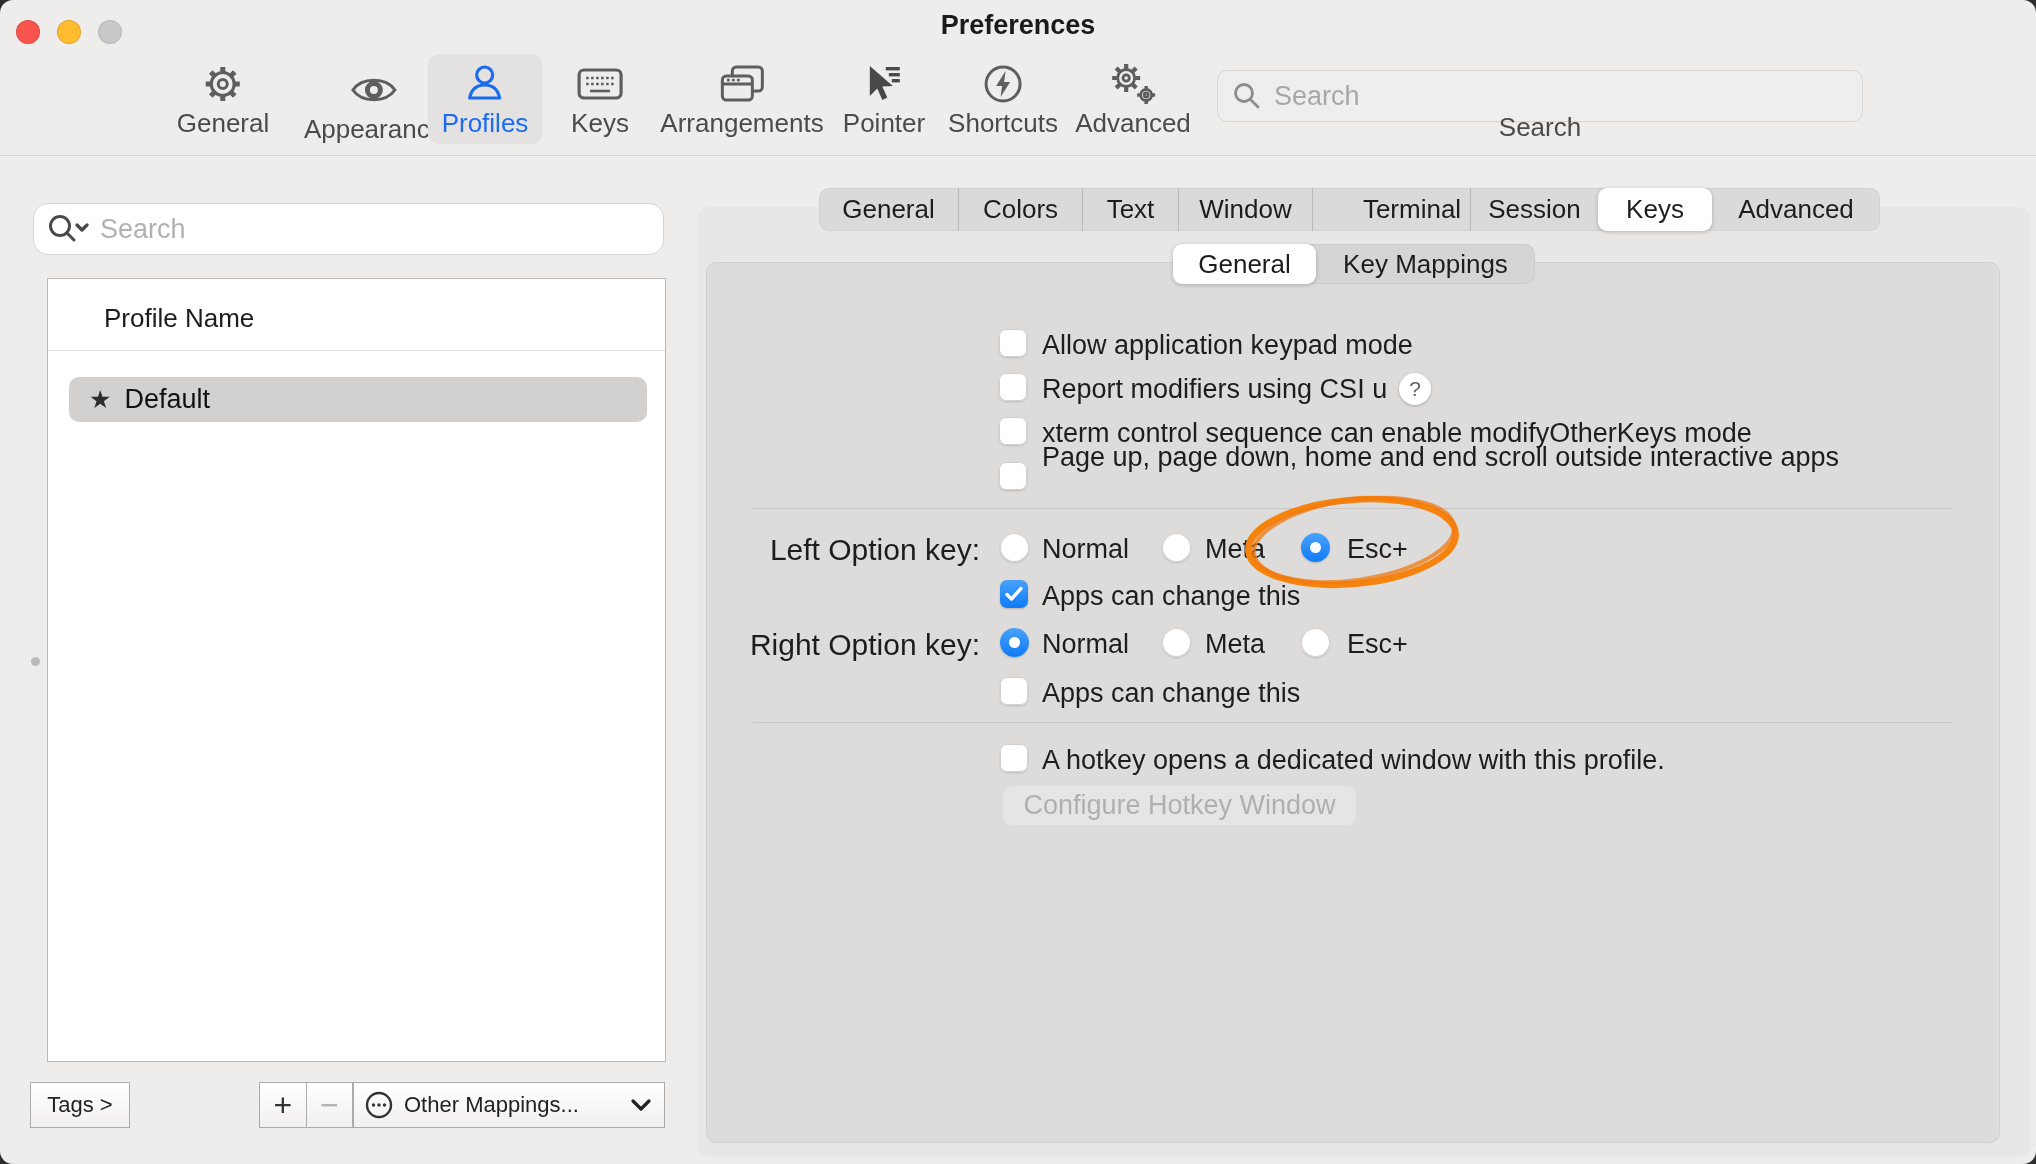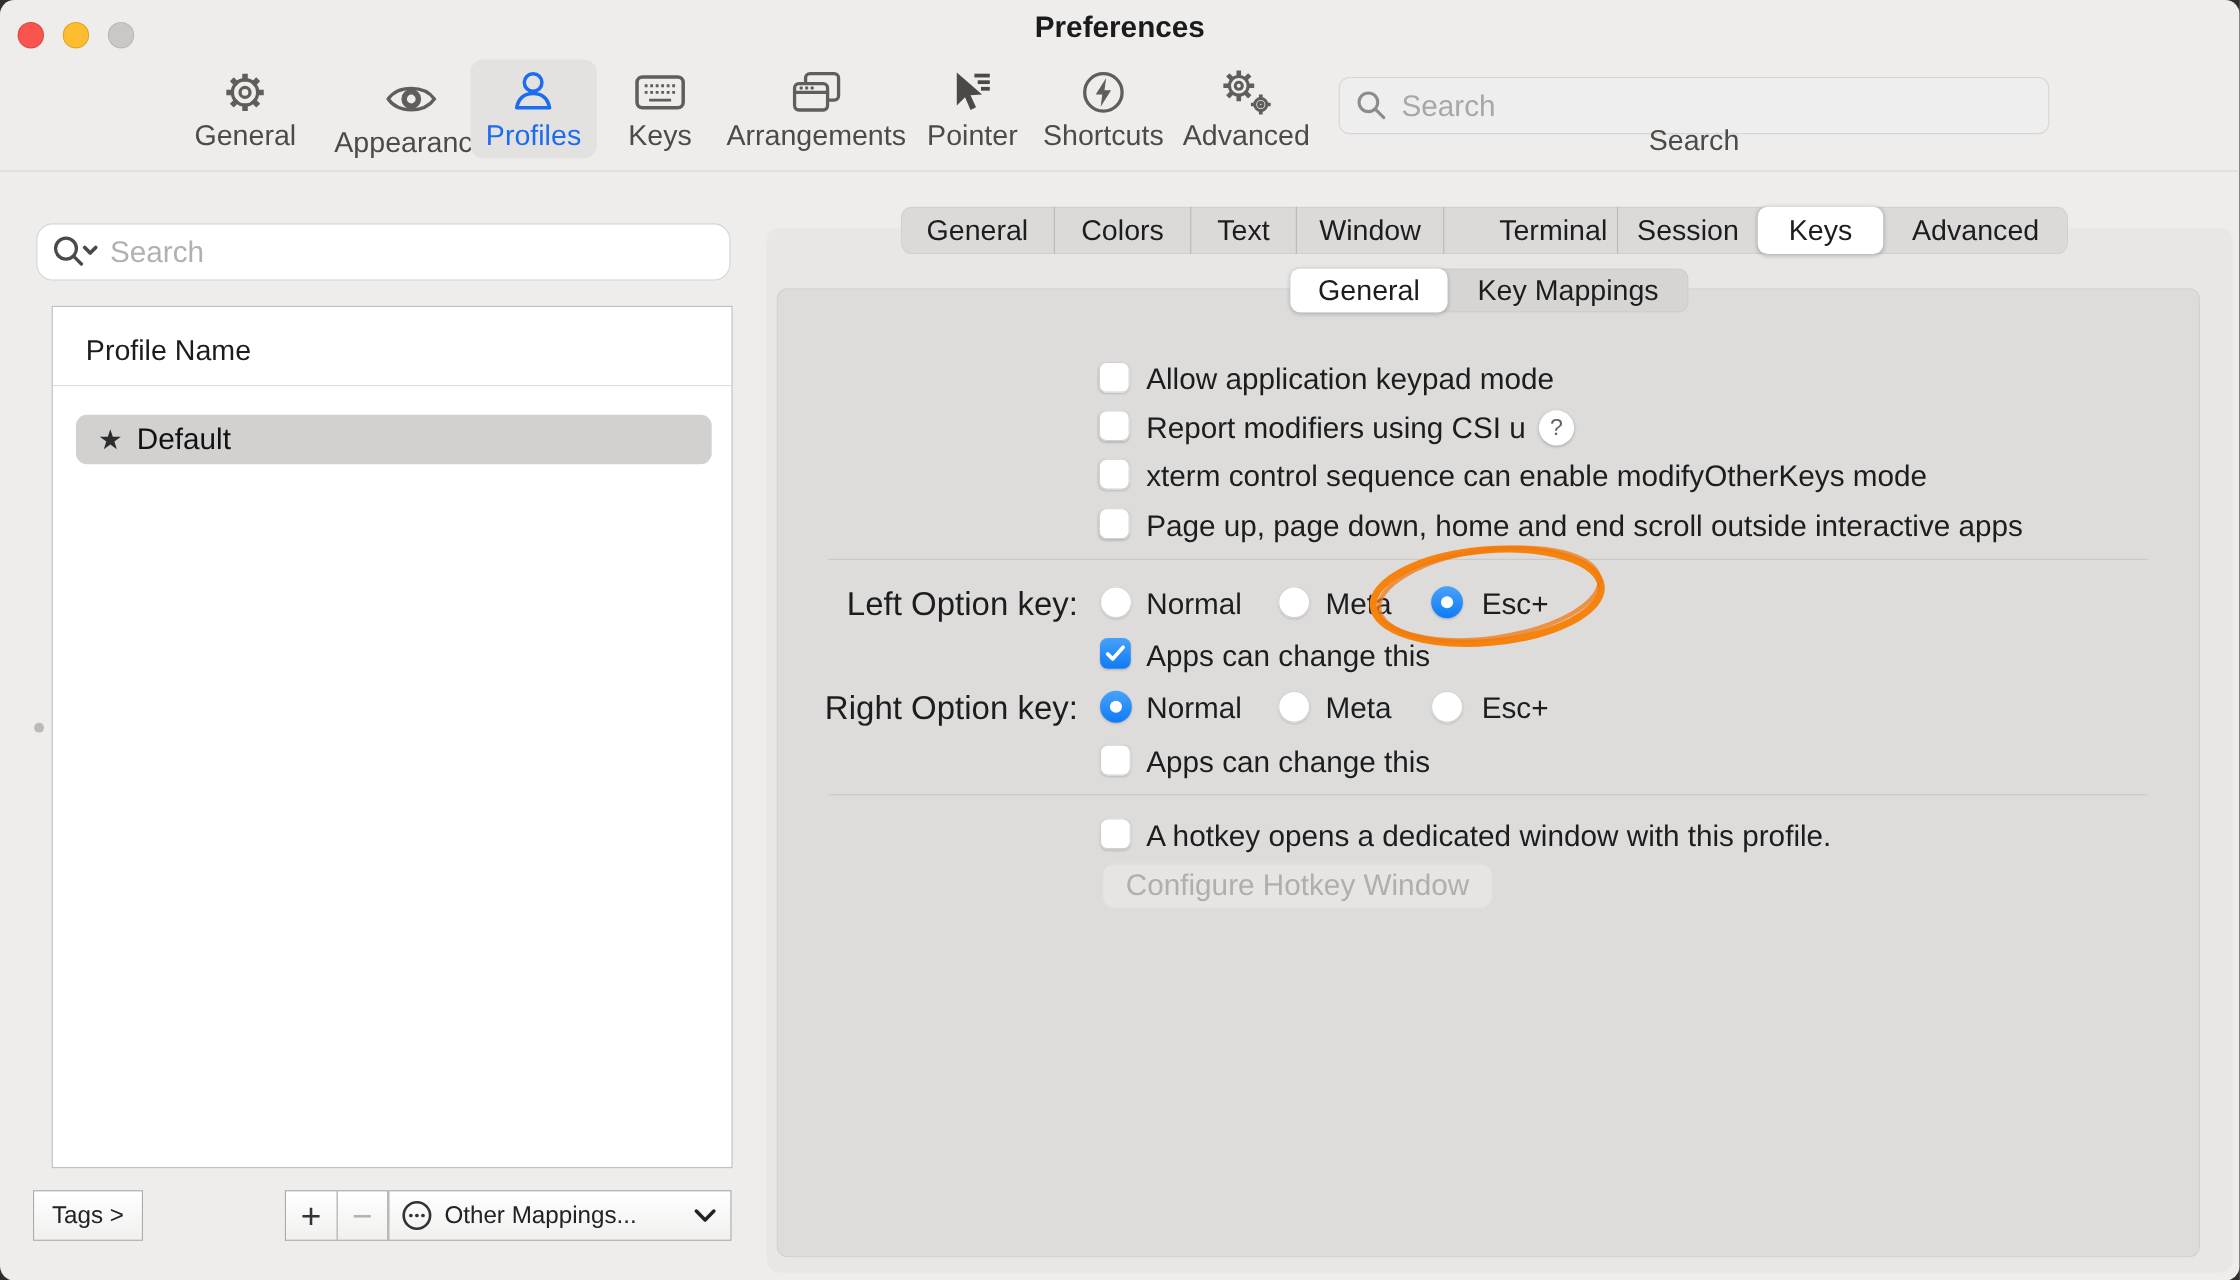--- a/index.html
+++ b/index.html
@@ -18,21 +18,21 @@
   .titem.selected{background:#e3e2e1;color:#1c6cf0;}
   .tsearch{position:absolute;left:1217px;top:70px;width:646px;height:52px;border-radius:10px;background:#efeeee;border:1.5px solid #d8d6d5;box-sizing:border-box;display:flex;align-items:center;padding:0 14px;gap:10px;}
   .tsearch input,.ssearch input{flex:1;border:none;background:transparent;outline:none;font-family:inherit;font-size:27px;color:#222;}
   .tsearch input::placeholder{color:#a9a7a6;}
   .ssearch input::placeholder{color:#b3b1b0;}
   .searchcap{position:absolute;left:1455px;top:112px;width:170px;text-align:center;font-size:26px;color:#4c4b4a;}
   .toolbar-sep{position:absolute;left:0;top:155px;width:2036px;height:1px;background:#d6d4d3;}
   
   .ssearch{position:absolute;left:33px;top:203px;width:631px;height:52px;border-radius:15px;background:#ffffff;border:1.5px solid #d6d4d3;box-sizing:border-box;display:flex;align-items:center;padding:0 12px;gap:8px;}
   .panel{position:absolute;left:47px;top:278px;width:619px;height:784px;background:#ffffff;border:1px solid #bdbbba;box-sizing:border-box;}
-  .panel-header{position:absolute;left:30px;top:24px;font-size:26px;color:#1c1c1c;}
+  .panel-header{position:absolute;left:56px;top:24px;font-size:26px;color:#1c1c1c;}
   .panel-hr{position:absolute;left:0;top:71px;width:100%;height:1px;background:#dcdbda;}
   .prow{position:absolute;left:21px;top:98px;width:578px;height:45px;border-radius:10px;background:#d2d1d0;display:flex;align-items:center;padding:0 0 0 20px;box-sizing:border-box;gap:13px;}
   .prow .star{font-size:25px;color:#2d2d2d;}
   .prow .pname{font-size:27px;color:#111;}
   .btn{background:linear-gradient(#ffffff,#f1f0ef);border:1px solid #aban;border:1px solid #adabaa;box-sizing:border-box;display:flex;align-items:center;justify-content:center;font-size:22px;color:#222;}
   .tagsbtn{position:absolute;left:30px;top:1082px;width:100px;height:46px;}
   .pm{position:absolute;left:259px;top:1082px;width:94px;height:46px;display:flex;}
   .pm .cell{flex:1;display:flex;align-items:center;justify-content:center;font-size:32px;background:linear-gradient(#ffffff,#f1f0ef);border:1px solid #adabaa;box-sizing:border-box;}
   .pm .cell.plus{color:#333;border-right:none;}
   .pm .cell.minus{color:#b4b2b1;}
@@ -278,21 +278,21 @@
   <div class="lbl" style="left:1042px;top:330px;">Allow application keypad mode</div>
 
   <div class="cbox" style="left:999px;top:373px;"></div>
   <div class="lbl" style="left:1042px;top:374px;">Report modifiers using CSI u</div>
   <div class="help">?</div>
 
   <div class="cbox" style="left:999px;top:417px;"></div>
   <div class="lbl" style="left:1042px;top:418px;">xterm control sequence can enable modifyOtherKeys mode</div>
 
   <div class="cbox" style="left:999px;top:462px;"></div>
-  <div class="lbl" style="left:1042px;top:463px;">Page up, page down, home and end scroll outside interactive apps</div>
+  <div class="lbl" style="left:1042px;top:442px;">Page up, page down, home and end scroll outside interactive apps</div>
 
   <div class="sep" style="top:508px;"></div>
 
   <div class="rowlabel" style="top:533px;">Left Option key:</div>
   <div class="radio" style="left:1000px;top:533px;"></div>
   <div class="lbl" style="left:1042px;top:534px;">Normal</div>
   <div class="radio" style="left:1162px;top:533px;"></div>
   <div class="lbl" style="left:1205px;top:534px;">Meta</div>
   <div class="radio selected" style="left:1301px;top:533px;"></div>
   <div class="lbl" style="left:1347px;top:534px;">Esc+</div>

